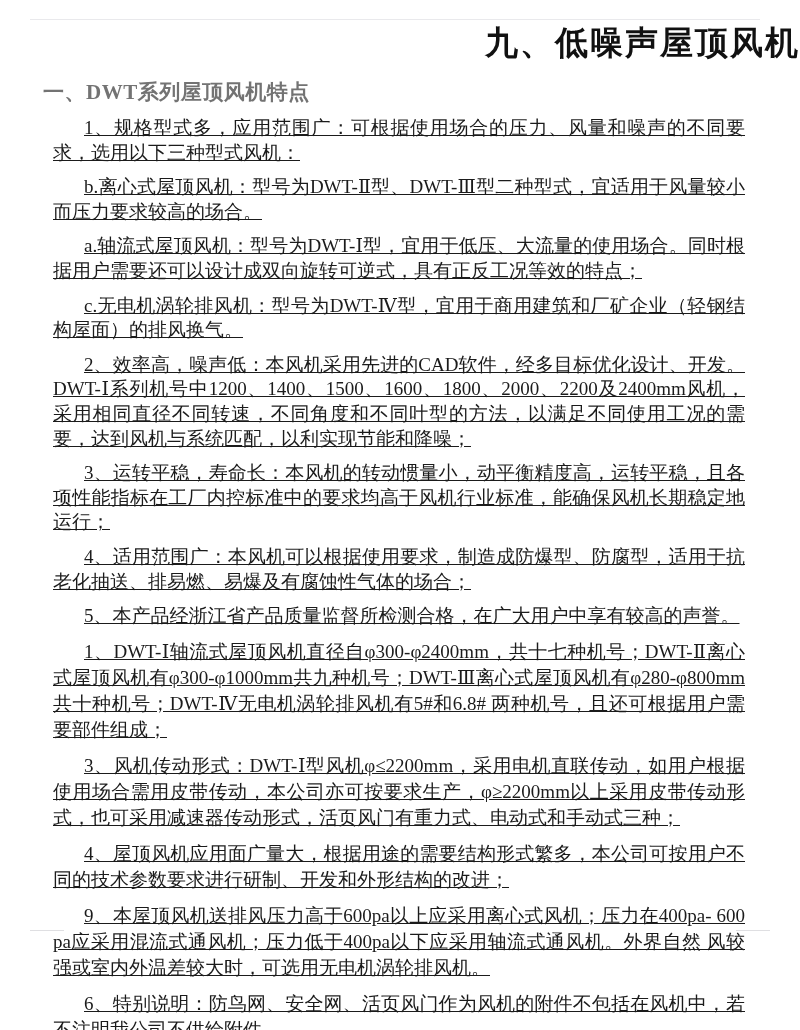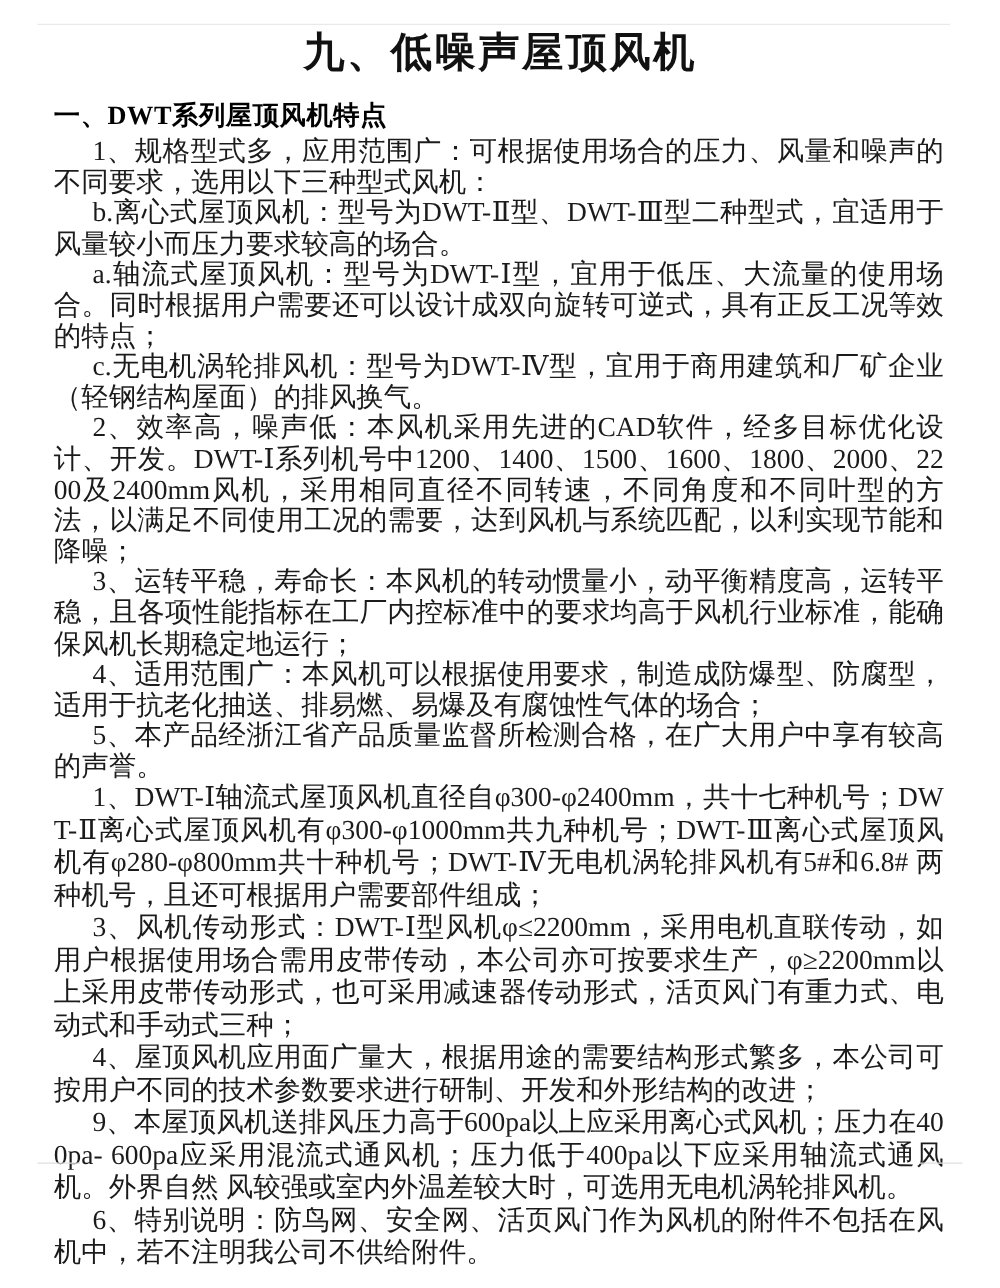--- a/index.html
+++ b/index.html
@@ -17,39 +17,40 @@
     width:730px; height:1px; background:#e9e9ec;
   }
   .mark {
     position:absolute; top:930px;
     width:34px; height:1px; background:#dfdfe2;
   }
   .mark-left  { left:30px; }
   .mark-right { left:736px; }
   .title {
     margin:0; padding-top:22px;
-    text-align:center;
+    text-align:right;
     font-size:33px; line-height:42px;
     font-weight:bold;
     letter-spacing:2px;
     color:#111;
   }
   .content { padding:0 45px 0 43px; }
   .heading {
-    margin:0; font-weight:bold; color:#000000;
+    margin:0; font-weight:bold; color:#737373;
     font-size:21px; line-height:27px;
     letter-spacing:0.5px;
   }
   .h1 { margin-top:15px; margin-bottom:3px; }
   .h2 { margin-top:8px;  margin-bottom:5px; }
   .content p {
-    margin:0;
-    font-size:22px;
+    margin:10px;
+    font-size:19px;
     text-align:justify;
     word-break:break-all;
+    text-decoration:underline;
   }
   .s1 { line-height:24.6px; }
   .s2 { line-height:26px; }
   .ind { text-indent:31px; }
 </style>
 </head>
 <body>
 
 <div class="page">
   <div class="topline"></div>

